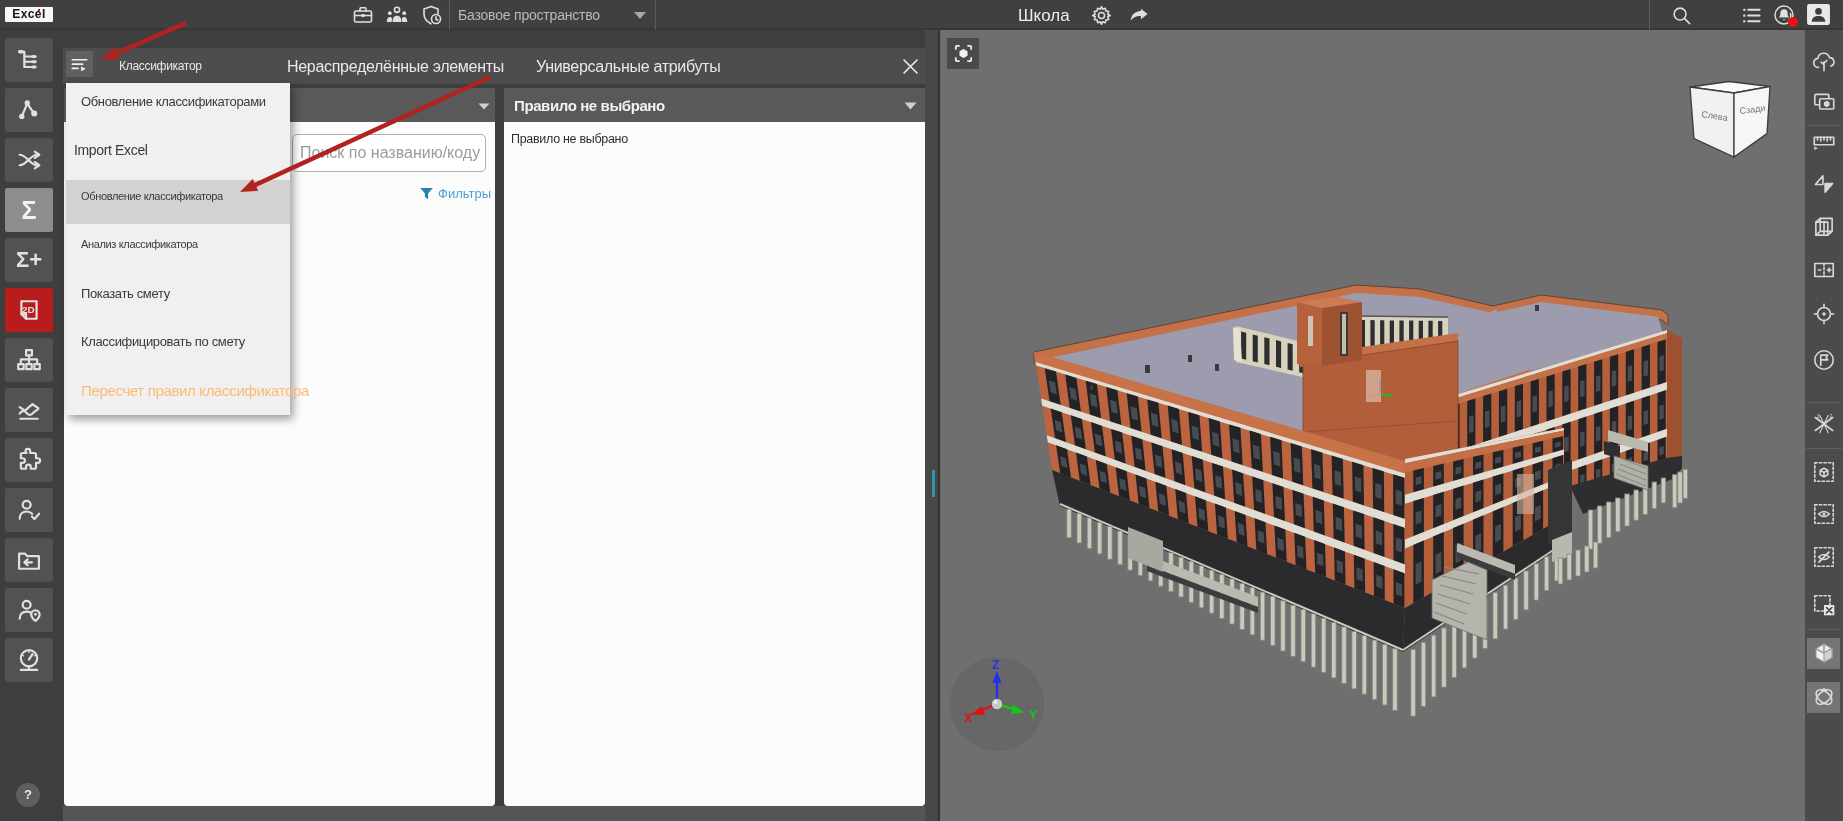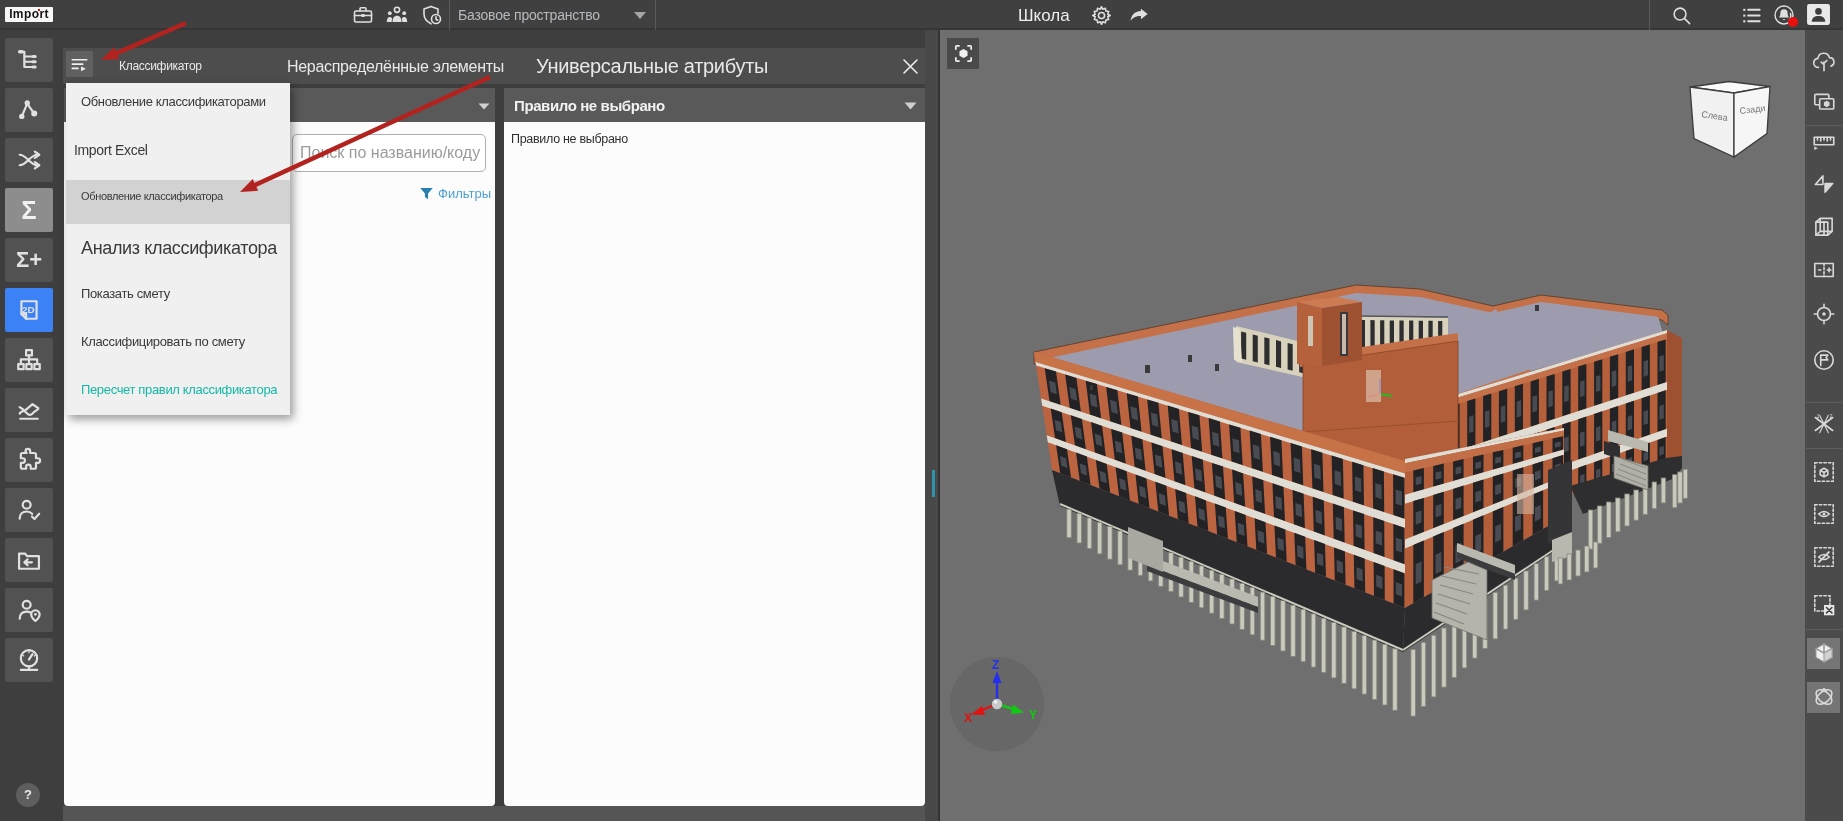--- a/index.html
+++ b/index.html
@@ -1,17 +1,17 @@
 <!DOCTYPE html>
 <html><head><meta charset="utf-8"><style>
 *{margin:0;padding:0;box-sizing:border-box}
 body{width:1843px;height:821px;overflow:hidden;position:relative;background:#3e3e3e;font-family:"Liberation Sans",sans-serif}
 </style></head><body>
 <div style="position:absolute;left:0;top:0;width:1843px;height:30px;background:#404040;border-bottom:2px solid #363636"></div>
-<div style="position:absolute;left:5px;top:7px;width:48px;height:15px;background:#f7f7f7;border-radius:1px;text-align:center;font-weight:bold;font-size:12px;color:#141414;line-height:15px;letter-spacing:0.4px">Import</div>
+<div style="position:absolute;left:5px;top:7px;width:48px;height:15px;background:#f7f7f7;border-radius:1px;text-align:center;font-weight:bold;font-size:12px;color:#141414;line-height:15px;letter-spacing:0.4px">Excel</div>
 <div style="position:absolute;left:37.5px;top:8.6px;width:2.6px;height:2.6px;background:#e01010"></div>
 <svg style="position:absolute;left:351px;top:3px" width="24" height="24" viewBox="0 0 24 24" stroke="#dfdfdf" stroke-width="1.6" stroke-linecap="round" stroke-linejoin="round" fill="none">
     <rect x="3.5" y="8" width="17" height="11" rx="1.5"></rect>
     <path d="M9,8 V5.8 a1,1 0 0 1 1,-1 h4 a1,1 0 0 1 1,1 V8 M3.5,12.5 h17"></path>
     <rect x="10.5" y="11" width="3" height="3" fill="#dfdfdf" stroke="none"></rect>
   </svg>
 <svg style="position:absolute;left:385px;top:3px" width="24" height="24" viewBox="0 0 24 24" stroke="#dfdfdf" stroke-width="1.6" stroke-linecap="round" stroke-linejoin="round" fill="none">
     <circle cx="12" cy="6.8" r="2.6"></circle>
     <path d="M7.5,19 c0,-4.3 1.8,-6.3 4.5,-6.3 s4.5,2 4.5,6.3 z" fill="#dfdfdf" stroke="none"></path>
     <circle cx="4.8" cy="10.2" r="1.9" fill="#dfdfdf" stroke="none"></circle>
@@ -85,21 +85,21 @@
         <path d="M17,4.8 L20.8,7.5 L17,10.2"></path>
         <path d="M17,13.8 L20.8,16.5 L17,19.2"></path>
       </svg></div>
   </div>
 <div style="position:absolute;left:5px;top:188px;width:48px;height:44px;background:#8d8d8d;border-radius:2px">
     <div style="font-size:25px;color:#f2f2f2;font-weight:bold;line-height:44px;text-align:center">Σ</div>
   </div>
 <div style="position:absolute;left:5px;top:238px;width:48px;height:44px;background:#525252;border-radius:2px">
     <div style="font-size:22px;color:#e0e0e0;font-weight:bold;line-height:44px;text-align:center">Σ+</div>
   </div>
-<div style="position:absolute;left:5px;top:288px;width:48px;height:44px;background:#3b82f6;border-radius:2px">
+<div style="position:absolute;left:5px;top:288px;width:48px;height:44px;background:#b91c1c;border-radius:2px">
     <div style="padding:8px 0 0 10px"><svg width="28" height="28" viewBox="0 0 24 24" stroke="#e0e0e0" stroke-width="1.9" stroke-linecap="round" stroke-linejoin="round" fill="none">
         <path d="M5.5,4.5 h13 v15 h-9 l-4,-4 z"></path>
         <path d="M9.5,19.5 v-4 h-4"></path>
         <text x="6" y="14.5" font-size="8.5" font-weight="bold" fill="#e0e0e0" stroke="none" font-family="Liberation Sans">2D</text>
       </svg></div>
   </div>
 <div style="position:absolute;left:5px;top:338px;width:48px;height:44px;background:#525252;border-radius:2px">
     <div style="padding:8px 0 0 10px"><svg width="28" height="28" viewBox="0 0 24 24" stroke="#e0e0e0" stroke-width="1.9" stroke-linecap="round" stroke-linejoin="round" fill="none">
         <rect x="9.5" y="3.5" width="5" height="4.6"></rect>
         <path d="M12,8 v3.4 M5,15 v-3.6 h14 v3.6 M12,12 v3"></path>
@@ -148,21 +148,21 @@
       </svg></div>
   </div>
 <div style="position:absolute;left:16px;top:783px;width:24px;height:24px;border-radius:50%;background:#5e5e5e;color:#e8e8e8;font-size:13px;font-weight:bold;text-align:center;line-height:24px">?</div>
 <div style="position:absolute;left:63px;top:48px;width:862px;height:36px;background:#4d4d4d"></div>
 <div style="position:absolute;left:63px;top:806px;width:877px;height:15px;background:#555555"></div>
 <div style="position:absolute;left:925px;top:30px;width:15px;height:791px;background:#484848"></div>
 <div style="position:absolute;left:938px;top:30px;width:2px;height:791px;background:#333"></div>
 <div style="position:absolute;left:932px;top:470px;width:3px;height:27px;background:#2e93ac"></div>
 <div style="position:absolute;left:119px;top:48px;height:36px;line-height:37px;font-size:12px;letter-spacing:-0.3px;color:#e8e8e8">Классификатор</div>
 <div style="position:absolute;left:287px;top:48px;height:36px;line-height:37px;font-size:16px;letter-spacing:-0.3px;color:#e8e8e8">Нераспределённые элементы</div>
-<div style="position:absolute;left:536px;top:48px;height:36px;line-height:37px;font-size:20px;letter-spacing:-0.3px;color:#e8e8e8">Универсальные атрибуты</div>
+<div style="position:absolute;left:536px;top:48px;height:36px;line-height:37px;font-size:16px;letter-spacing:-0.3px;color:#e8e8e8">Универсальные атрибуты</div>
 <svg style="position:absolute;left:902px;top:58px" width="17" height="17" viewBox="0 0 17 17" stroke="#ececec" stroke-width="1.6" stroke-linecap="round">
     <path d="M2,2 L15,15 M15,2 L2,15"></path>
   </svg>
 <div style="position:absolute;left:64px;top:88px;width:431px;height:718px;background:#fcfcfc;border-radius:0 0 4px 4px"></div>
 <div style="position:absolute;left:64px;top:88px;width:431px;height:34px;background:#595959"></div>
 <svg style="position:absolute;left:478px;top:103px" width="12" height="7">
     <polygon points="0.5,0.5 11.5,0.5 6,6.5" fill="#cfcfcf"></polygon>
   </svg>
 <div style="position:absolute;left:292px;top:134px;width:194px;height:38px;background:#fff;border:1.5px solid #b0b0b0;border-radius:5px;box-sizing:border-box"></div>
 <div style="position:absolute;left:300px;top:134px;height:38px;line-height:38px;font-size:16px;color:#9b9b9b">Поиск по названию/коду</div>
@@ -677,21 +677,21 @@
 <div style="position:absolute;left:66px;top:51px;width:27px;height:26px;background:#606060"></div>
 <svg style="position:absolute;left:70px;top:55px" width="19" height="19" viewBox="0 0 24 24" stroke="#f0f0f0" stroke-width="2.2" stroke-linecap="round" fill="none">
     <path d="M3,6 h18 M3,11.5 h13 M3,17 h7"></path>
     <path d="M14,14.5 l6,3 -6,3 z" fill="#f0f0f0" stroke="none"></path>
   </svg>
 <div style="position:absolute;left:66px;top:83px;width:224px;height:332px;background:#f0f0f0;box-shadow:3px 4px 9px rgba(0,0,0,0.4)"></div>
 <div style="position:absolute;left:66px;top:180px;width:224px;height:44px;background:#d2d2d2"></div>
 <div style="position:absolute;left:81px;top:94px;font-size:13px;letter-spacing:-0.35px;color:#3a3a3a;white-space:nowrap">Обновление классификаторами</div>
 <div style="position:absolute;left:74px;top:142px;font-size:14px;letter-spacing:-0.35px;color:#3a3a3a;white-space:nowrap">Import Excel</div>
 <div style="position:absolute;left:81px;top:190px;font-size:11px;letter-spacing:-0.35px;color:#3a3a3a;white-space:nowrap">Обновление классификатора</div>
-<div style="position:absolute;left:81px;top:238px;font-size:18px;letter-spacing:-0.35px;color:#3a3a3a;white-space:nowrap">Анализ классификатора</div>
+<div style="position:absolute;left:81px;top:238px;font-size:11px;letter-spacing:-0.35px;color:#3a3a3a;white-space:nowrap">Анализ классификатора</div>
 <div style="position:absolute;left:81px;top:286px;font-size:13px;letter-spacing:-0.35px;color:#3a3a3a;white-space:nowrap">Показать смету</div>
 <div style="position:absolute;left:81px;top:334px;font-size:13px;letter-spacing:-0.35px;color:#3a3a3a;white-space:nowrap">Классифицировать по смету</div>
-<div style="position:absolute;left:81px;top:382px;font-size:13px;letter-spacing:-0.35px;color:#14b8a6;white-space:nowrap">Пересчет правил классификатора</div>
+<div style="position:absolute;left:81px;top:382px;font-size:15px;letter-spacing:-0.35px;color:#fdba74;white-space:nowrap">Пересчет правил классификатора</div>
 <svg style="position:absolute;left:0;top:0" width="600" height="250" viewBox="0 0 600 250">
     <line x1="186" y1="23" x2="110.4" y2="55.9" stroke="#b2231f" stroke-width="4.5"></line>
     <polygon points="101,60 119.2,59.2 114.0,47.3" fill="#b2231f"></polygon>
     <line x1="490" y1="77" x2="249.3" y2="187.7" stroke="#b2231f" stroke-width="4.5"></line>
     <polygon points="240,192 258.2,190.8 252.7,179.0" fill="#b2231f"></polygon>
   </svg>
 </body></html>

